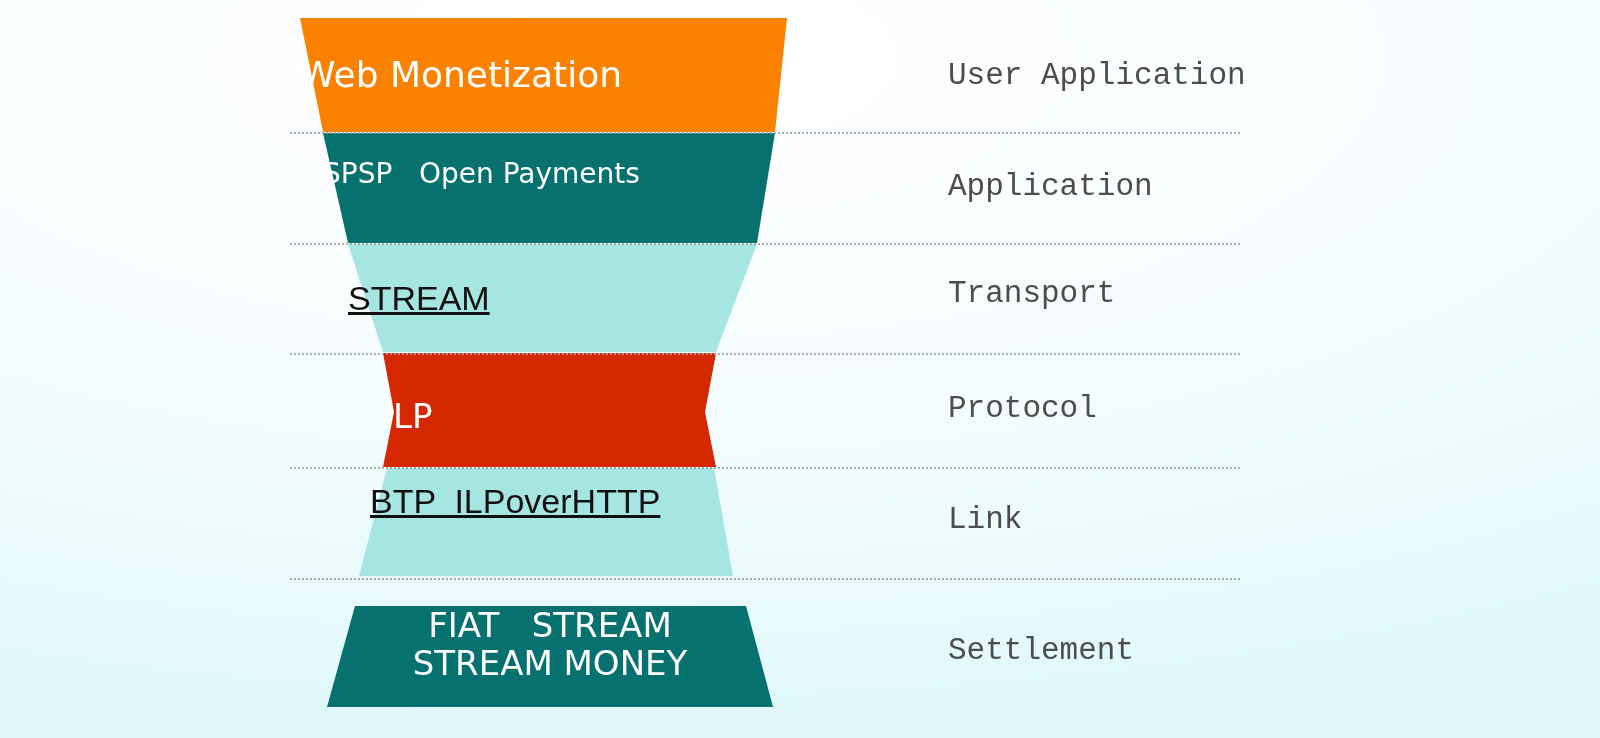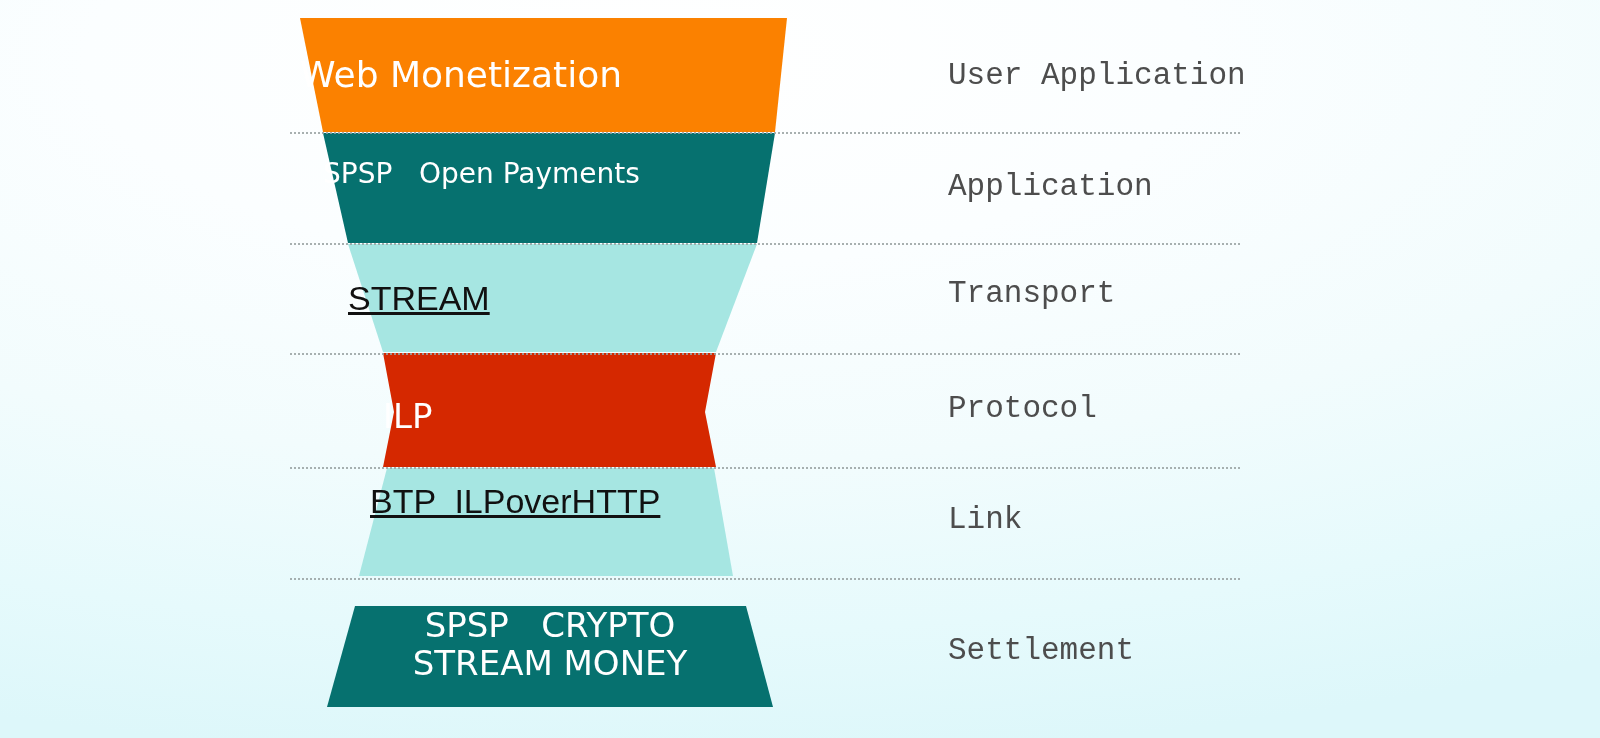--- a/index.html
+++ b/index.html
@@ -108,21 +108,21 @@
 
   <div class="band-label" style="left:383px; top:353px; width:333px; height:127px; font-size:34px;">
     <span class="lbl">ILP</span>
   </div>
 
   <div class="band-label dark-text" style="left:370px; top:444px; width:360px; height:115px; font-size:34px;">
     <span class="lbl">BTP  ILPoverHTTP</span>
   </div>
 
   <div class="band-label" style="left:340px; top:606px; width:420px; height:101px; font-size:34px; flex-direction:column;">
-    <span class="lbl">SPSP   CRYPTO</span>
+    <span class="lbl">FIAT   STREAM</span>
     <span class="lbl">STREAM MONEY</span>
   </div>
 
   <div class="stack-label" style="top:58px;">
     <span>User Application</span>
   </div>
   <div class="stack-label" style="top:169px;">
     <span>Application</span>
   </div>
   <div class="stack-label" style="top:276px;">

